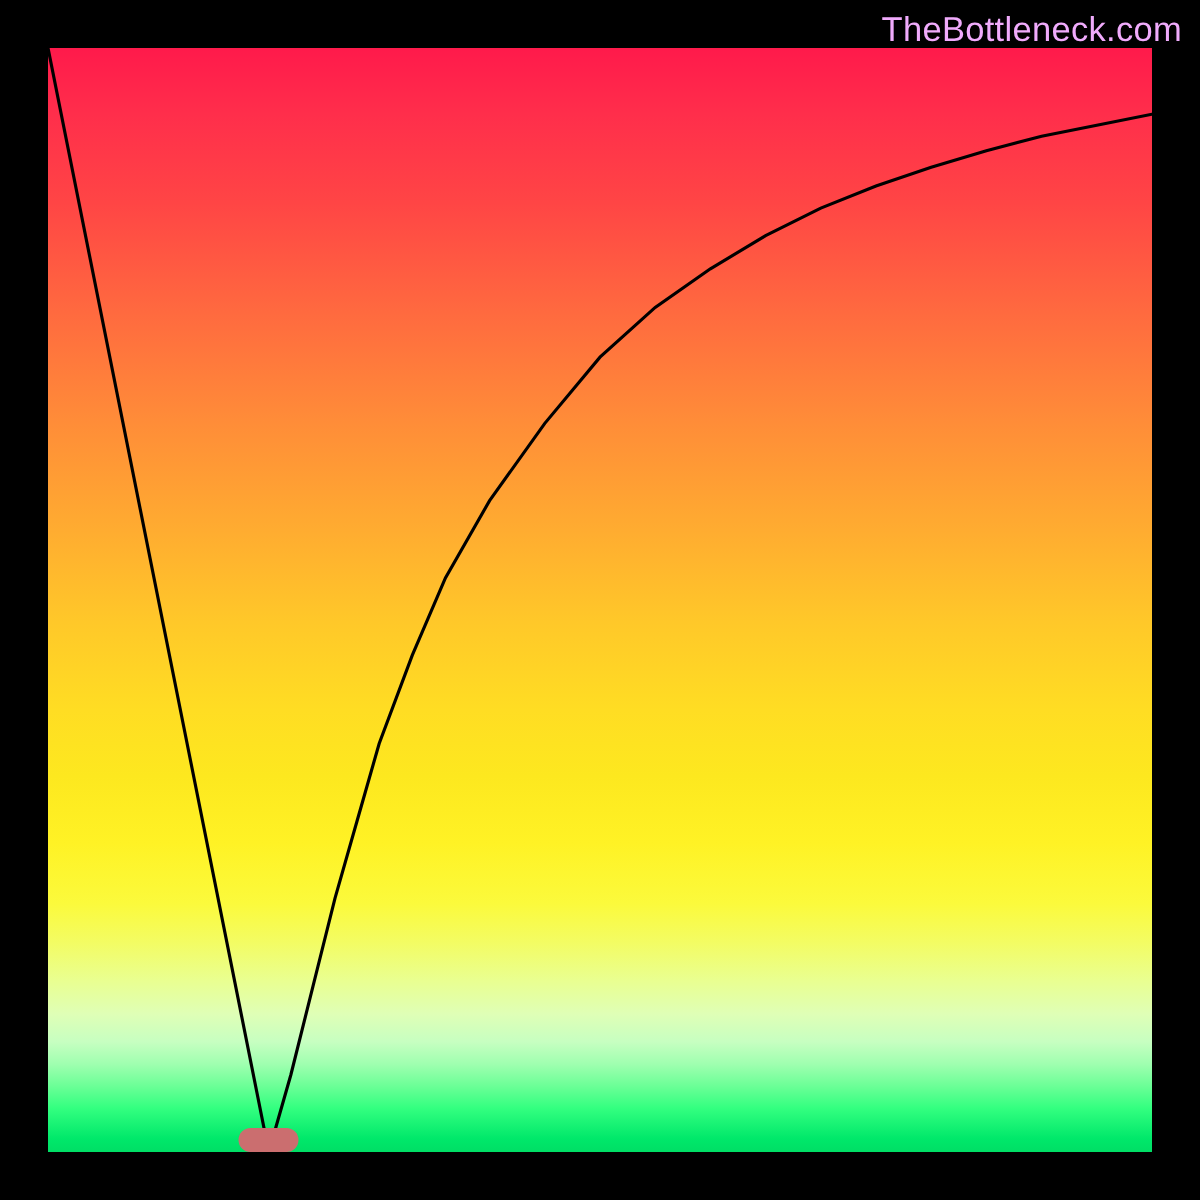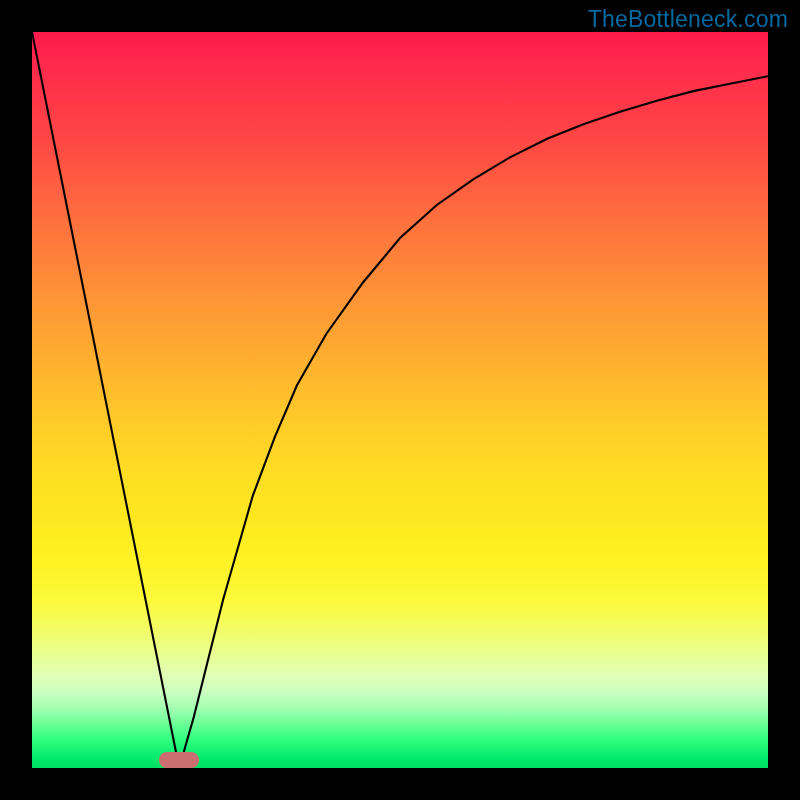--- a/index.html
+++ b/index.html
@@ -52,21 +52,21 @@
       #6cff97 94%,
       #34ff80 96%,
       #00e86a 98.8%,
       #00de65 100%
     );
   }
   .watermark {
     position: absolute;
     top: 6px;
     right: 12px;
-    color: #0369a1;
+    color: #f0abfc;
     font-size: 23px;
     font-weight: 400;
     letter-spacing: 0.2px;
     font-family: Arial, Helvetica, sans-serif;
   }
   svg.curve {
     position: absolute;
     left: 0;
     top: 0;
     width: 100%;

